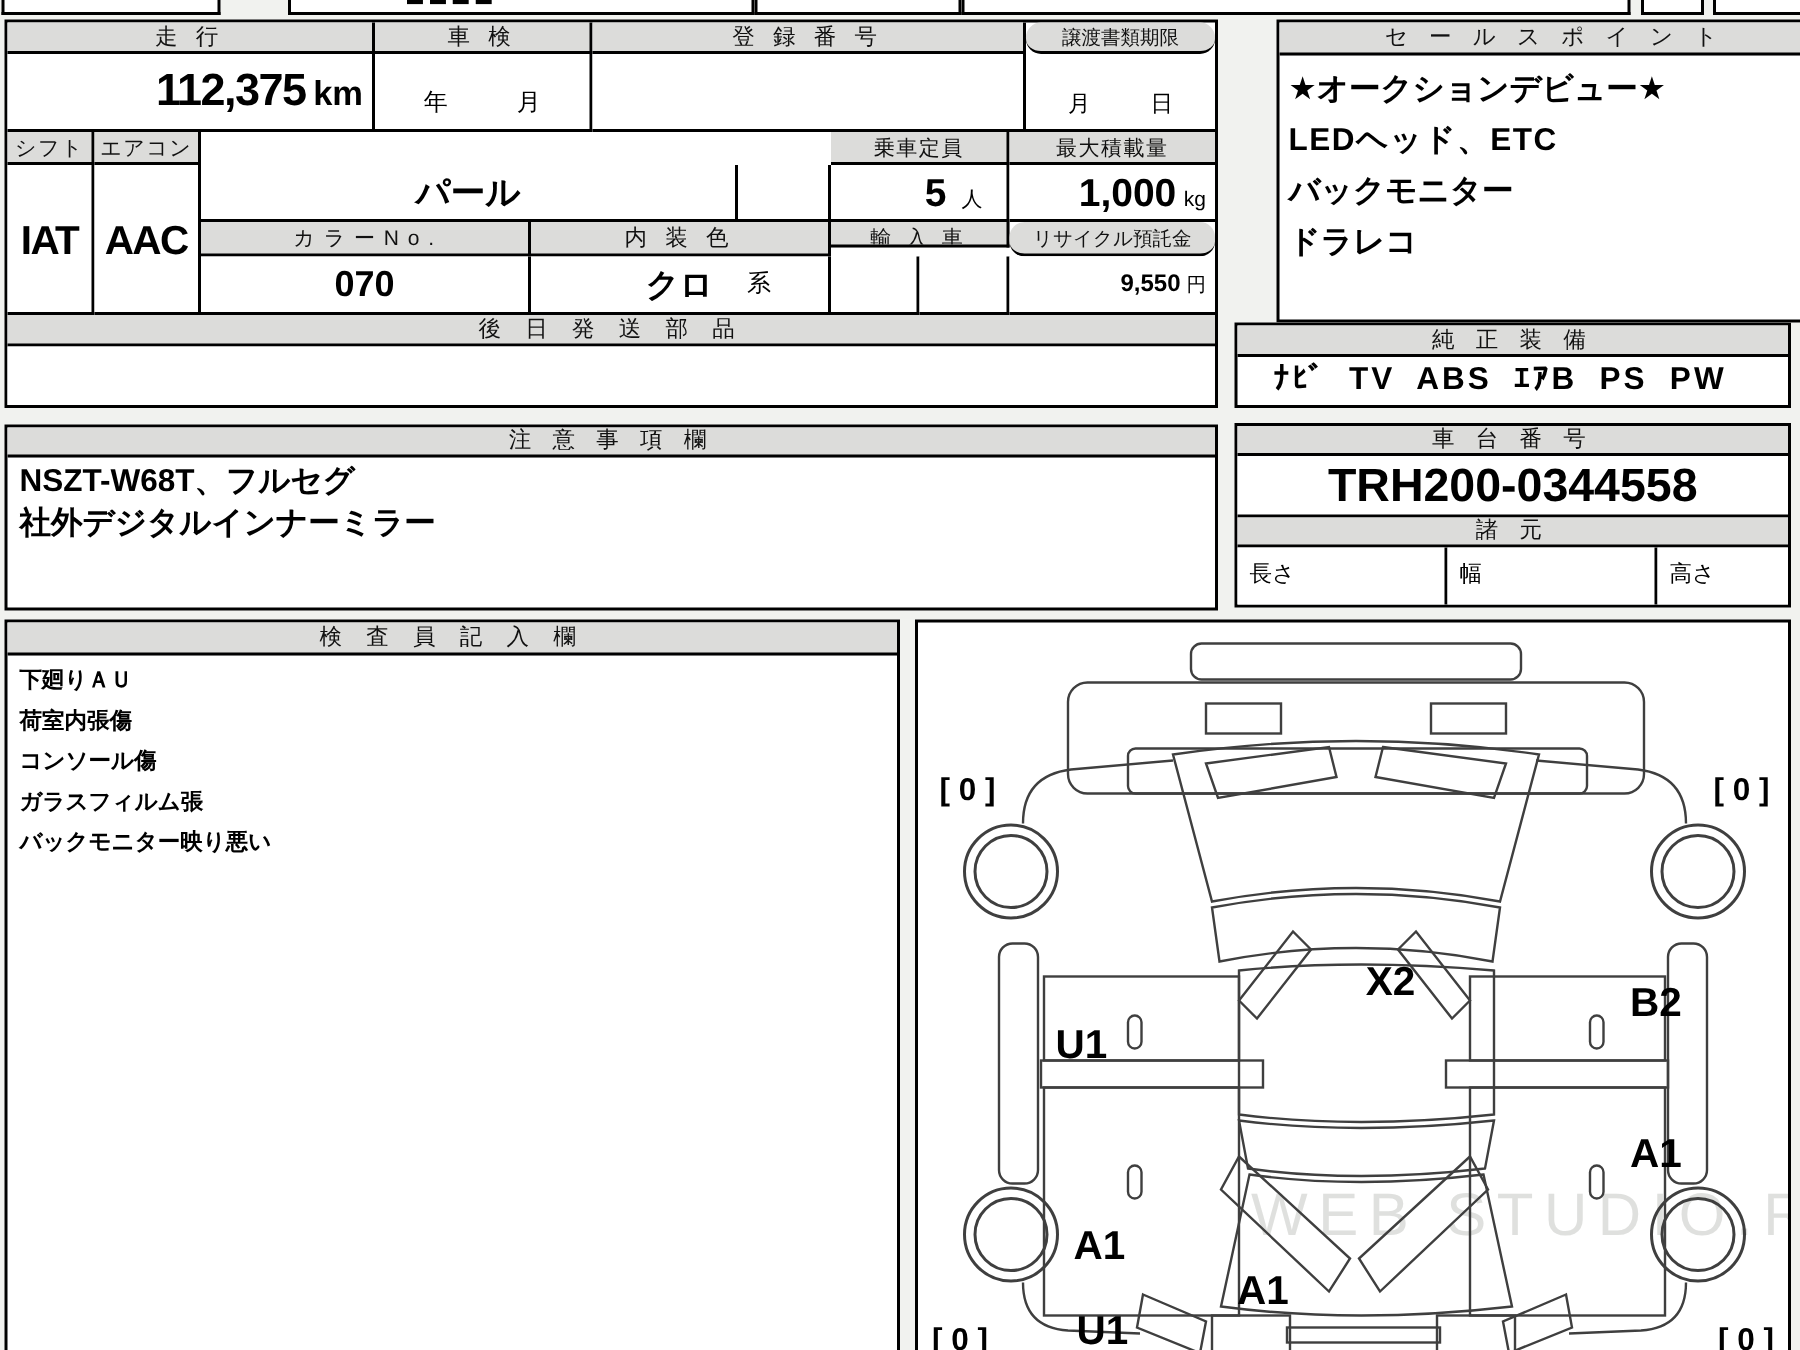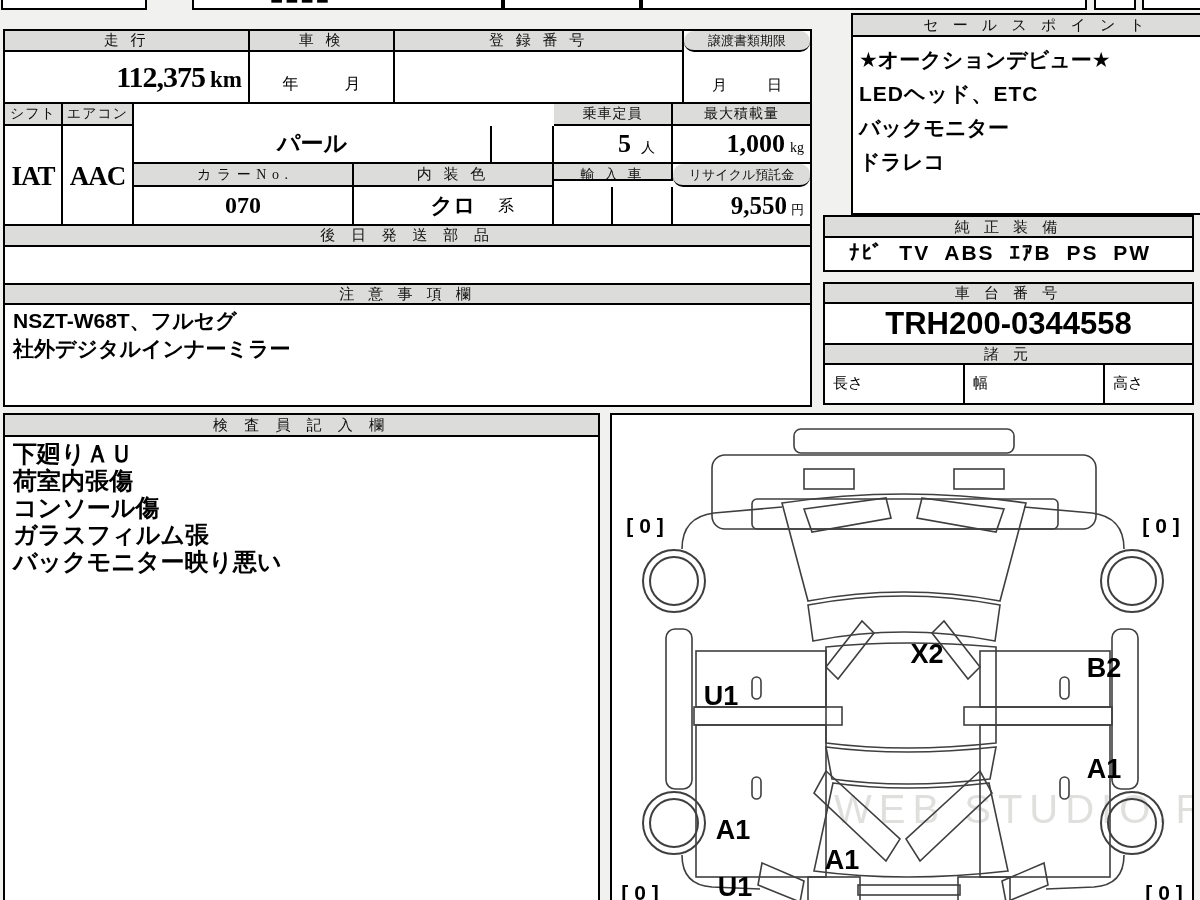--- a/index.html
+++ b/index.html
@@ -23,21 +23,21 @@
 
 <div class="strip" style="left:1px;top:0;width:146px;height:10px;"></div>
 <div class="strip" style="left:192px;top:0;width:311px;height:10px;">
   <span style="position:absolute;left:76px;top:-16px;font-size:22px;font-weight:bold;letter-spacing:2px;">■■■■</span>
 </div>
 <div class="strip" style="left:503px;top:0;width:138px;height:10px;"></div>
 <div class="strip" style="left:641px;top:0;width:446px;height:10px;"></div>
 <div class="strip" style="left:1094px;top:0;width:42px;height:10px;"></div>
 <div class="strip" style="left:1142px;top:0;width:58px;height:10px;border-right:none;"></div>
 
-<div class="box" style="left:3px;top:29px;width:809px;height:259px;font-family:Liberation Serif, serif;">
+<div class="box" style="left:3px;top:13px;width:809px;height:259px;">
 
   <div class="cell hdr" style="left:0;top:0;width:245px;height:21px;line-height:19px;">走 行</div>
   <div class="cell hdr" style="left:245px;top:0;width:145px;height:21px;line-height:19px;">車 検</div>
   <div class="cell hdr" style="left:390px;top:0;width:289px;height:21px;line-height:19px;">登 録 番 号</div>
   <div class="cell hdr tight noRB" style="left:679px;top:0;width:126px;height:21px;line-height:19px;">譲渡書類期限</div>
 
   <div class="cell val" style="left:0;top:21px;width:245px;height:52px;line-height:50px;text-align:right;padding-right:6px;">
     <span style="font-size:30px;letter-spacing:-1px;">112,375</span><span style="font-size:23px;margin-left:5px;">km</span>
   </div>
   <div class="cell flexbottom" style="left:245px;top:21px;width:145px;height:52px;gap:46px;padding-bottom:7px;font-size:16px;">
@@ -73,21 +73,21 @@
   <div class="cell hdr tight noRB" style="left:668px;top:133px;width:137px;height:23px;line-height:21px;">リサイクル預託金</div>
 
   <div class="cell val center" style="left:129px;top:156px;width:220px;height:39px;line-height:37px;font-size:24px;">070</div>
   <div class="cell" style="left:349px;top:156px;width:200px;height:39px;">
     <span class="val" style="position:absolute;left:0;right:0;text-align:center;line-height:37px;font-size:22px;">クロ</span>
     <span style="position:absolute;right:38px;line-height:37px;font-size:16px;">系</span>
   </div>
   <div class="cell" style="left:549px;top:156px;width:59px;height:39px;"></div>
   <div class="cell" style="left:608px;top:156px;width:60px;height:39px;"></div>
   <div class="cell val noRB" style="left:668px;top:156px;width:137px;height:39px;line-height:37px;text-align:right;padding-right:6px;">
-    <span style="font-size:25px;">9,550</span><span class="unit" style="font-size:13px;margin-left:4px;">円</span>
+    <span style="font-size:16px;">9,550</span><span class="unit" style="font-size:13px;margin-left:4px;">円</span>
   </div>
 
   <div class="cell hdr noRB" style="left:0;top:195px;width:805px;height:21px;line-height:19px;letter-spacing:6px;">後 日 発 送 部 品</div>
 
   <div class="cell noRB noBB" style="left:0;top:216px;width:805px;height:39px;"></div>
 </div>
 
 <div class="box" style="left:823px;top:13px;width:371px;height:202px;margin-left:28px;">
   <div class="cell hdr noRB" style="left:0;top:0;width:367px;height:22px;line-height:20px;letter-spacing:5px;">セ ー ル ス ポ イ ン ト</div>
   <div class="abs" style="left:0;top:22px;width:367px;height:176px;padding:6px 6px 0;box-sizing:border-box;font-weight:bold;font-size:21px;line-height:34px;">
@@ -115,21 +115,21 @@
   <div class="cell hdr noRB" style="left:0;top:0;width:367px;height:20px;line-height:18px;letter-spacing:5px;">車 台 番 号</div>
   <div class="cell val center noRB" style="left:0;top:20px;width:367px;height:41px;line-height:39px;font-size:31px;">TRH200-0344558</div>
   <div class="cell hdr noRB" style="left:0;top:61px;width:367px;height:20px;line-height:18px;letter-spacing:5px;">諸 元</div>
   <div class="cell noBB" style="left:0;top:81px;width:140px;height:38px;line-height:36px;padding-left:8px;font-size:15px;">長さ</div>
   <div class="cell noBB" style="left:140px;top:81px;width:140px;height:38px;line-height:36px;padding-left:8px;font-size:15px;">幅</div>
   <div class="cell noRB noBB" style="left:280px;top:81px;width:87px;height:38px;line-height:36px;padding-left:8px;font-size:15px;">高さ</div>
 </div>
 
 <div class="box" style="left:3px;top:413px;width:597px;height:492px;">
   <div class="cell hdr noRB" style="left:0;top:0;width:593px;height:22px;line-height:20px;letter-spacing:6px;">検 査 員 記 入 欄</div>
-  <div class="abs" style="left:0;top:22px;width:593px;padding:3px 8px 0;box-sizing:border-box;font-weight:bold;font-size:24px;line-height:27px;">
+  <div class="abs" style="left:0;top:22px;width:593px;padding:3px 8px 0;box-sizing:border-box;font-weight:bold;font-size:15px;line-height:27px;">
     <div>下廻りＡＵ</div>
     <div>荷室内張傷</div>
     <div>コンソール傷</div>
     <div>ガラスフィルム張</div>
     <div>バックモニター映り悪い</div>
   </div>
 </div>
 
 <div class="box" style="left:610px;top:413px;width:584px;height:492px;">
   <svg width="580" height="488" viewBox="0 0 580 488" style="position:absolute;left:0;top:0;" fill="none" stroke="#3f3f3f" stroke-width="1.6">

